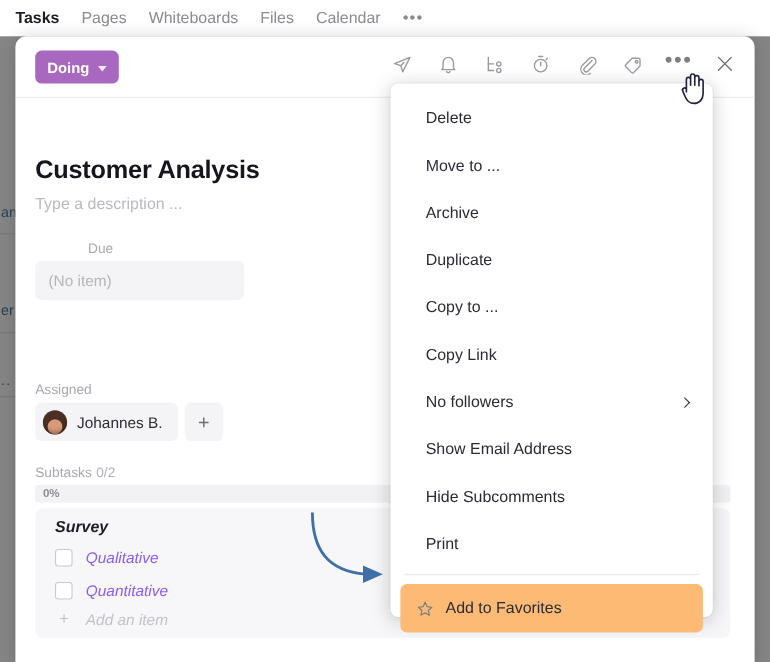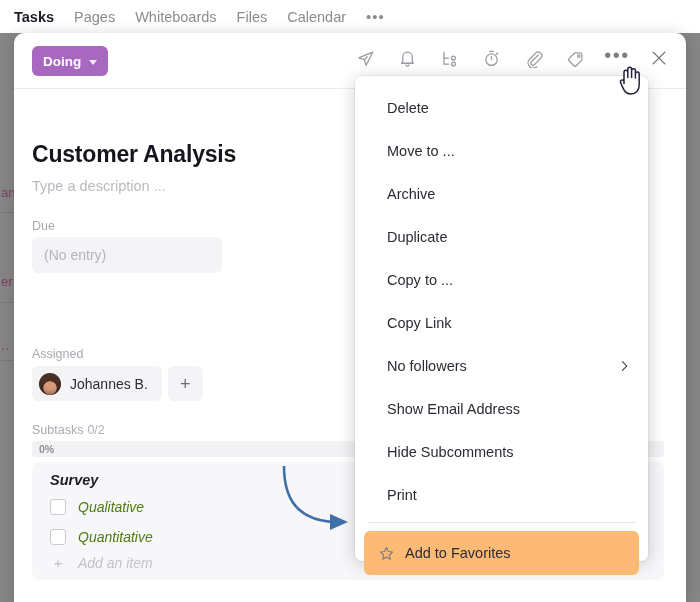--- a/index.html
+++ b/index.html
@@ -22,21 +22,21 @@
     background: #ffffff;
     font-size: 14.5px;
   }
   #topnav .nav-item { color: #8b8b90; white-space: nowrap; }
   #topnav .nav-item.active { color: #1d1d26; font-weight: bold; text-align: center; }
   #topnav .nav-dots { color: #8b8b90; letter-spacing: 1px; font-size: 15px; }
 
   
   .ghost {
     position: absolute;
-    color: #ec4899;
+    color: #0c4a6e;
     font-size: 13px;
     white-space: nowrap;
   }
   .ghost-rule {
     position: absolute; left: 0; width: 34px; height: 1px; background: #d8dade;
   }
 
   
   #dim {
     position: absolute; top: 33px; left: 0; right: 0; bottom: 0;
@@ -106,21 +106,21 @@
   .field-label {
     position: absolute; left: 18px;
     font-size: 12.5px; color: #a8a8b0;
   }
   .chipbox {
     position: absolute; left: 18px;
     background: #f4f4f6;
     border-radius: 6px;
   }
 
-  #due-label { top: 130px; }
+  #due-label { top: 130px; margin-left: 48px; }
   #due-field {
     top: 148px; width: 190px; height: 36px;
     display: flex; align-items: center; padding-left: 12px;
     font-size: 14px; color: #b4b4bb;
   }
 
   #assigned-label { top: 258px - 100px; }
   #assigned-row {
     position: absolute; left: 18px; top: 219px;
     display: flex; align-items: center; gap: 6px;
@@ -160,21 +160,21 @@
     width: 632px; height: 118px;
     background: #f7f7f9; border-radius: 7px; font-style: italic;
   }
   #subtask-card .sc-title {
     position: absolute; left: 18px; top: 10px;
     font-size: 14.5px; font-weight: bold; color: #1d1d26;
   }
   .subtask-row {
     position: absolute; left: 18px;
     display: flex; align-items: center; gap: 12px;
-    font-size: 14px; color: #4d7c0f;
+    font-size: 14px; color: #8b5cf6;
   }
   .cb {
     width: 16px; height: 16px;
     border: 1.4px solid #c9c9d0; border-radius: 3px; background: #fff;
     flex: none;
   }
   #add-item-row {
     position: absolute; left: 18px; top: 92px;
     display: flex; align-items: center; gap: 12px;
     font-size: 14px; color: #c2c2c9;
@@ -306,21 +306,21 @@
     </div>
     <div class="hdr-rule"></div>
   </div>
 
   <div id="modal-body">
 
     <div id="task-title">Customer Analysis</div>
     <div id="task-desc">Type a description ...</div>
 
     <div class="field-label" id="due-label">Due</div>
-    <div class="chipbox" id="due-field">(No entry)</div>
+    <div class="chipbox" id="due-field">(No item)</div>
 
     <div class="field-label" id="assigned-label" style="top:258px;">Assigned</div>
     <div id="assigned-row" style="top:277px;">
       <div id="assignee-chip">
         <span class="avatar"></span>
         <span>Johannes B.</span>
       </div>
       <div class="plus-chip">+</div>
     </div>
 

